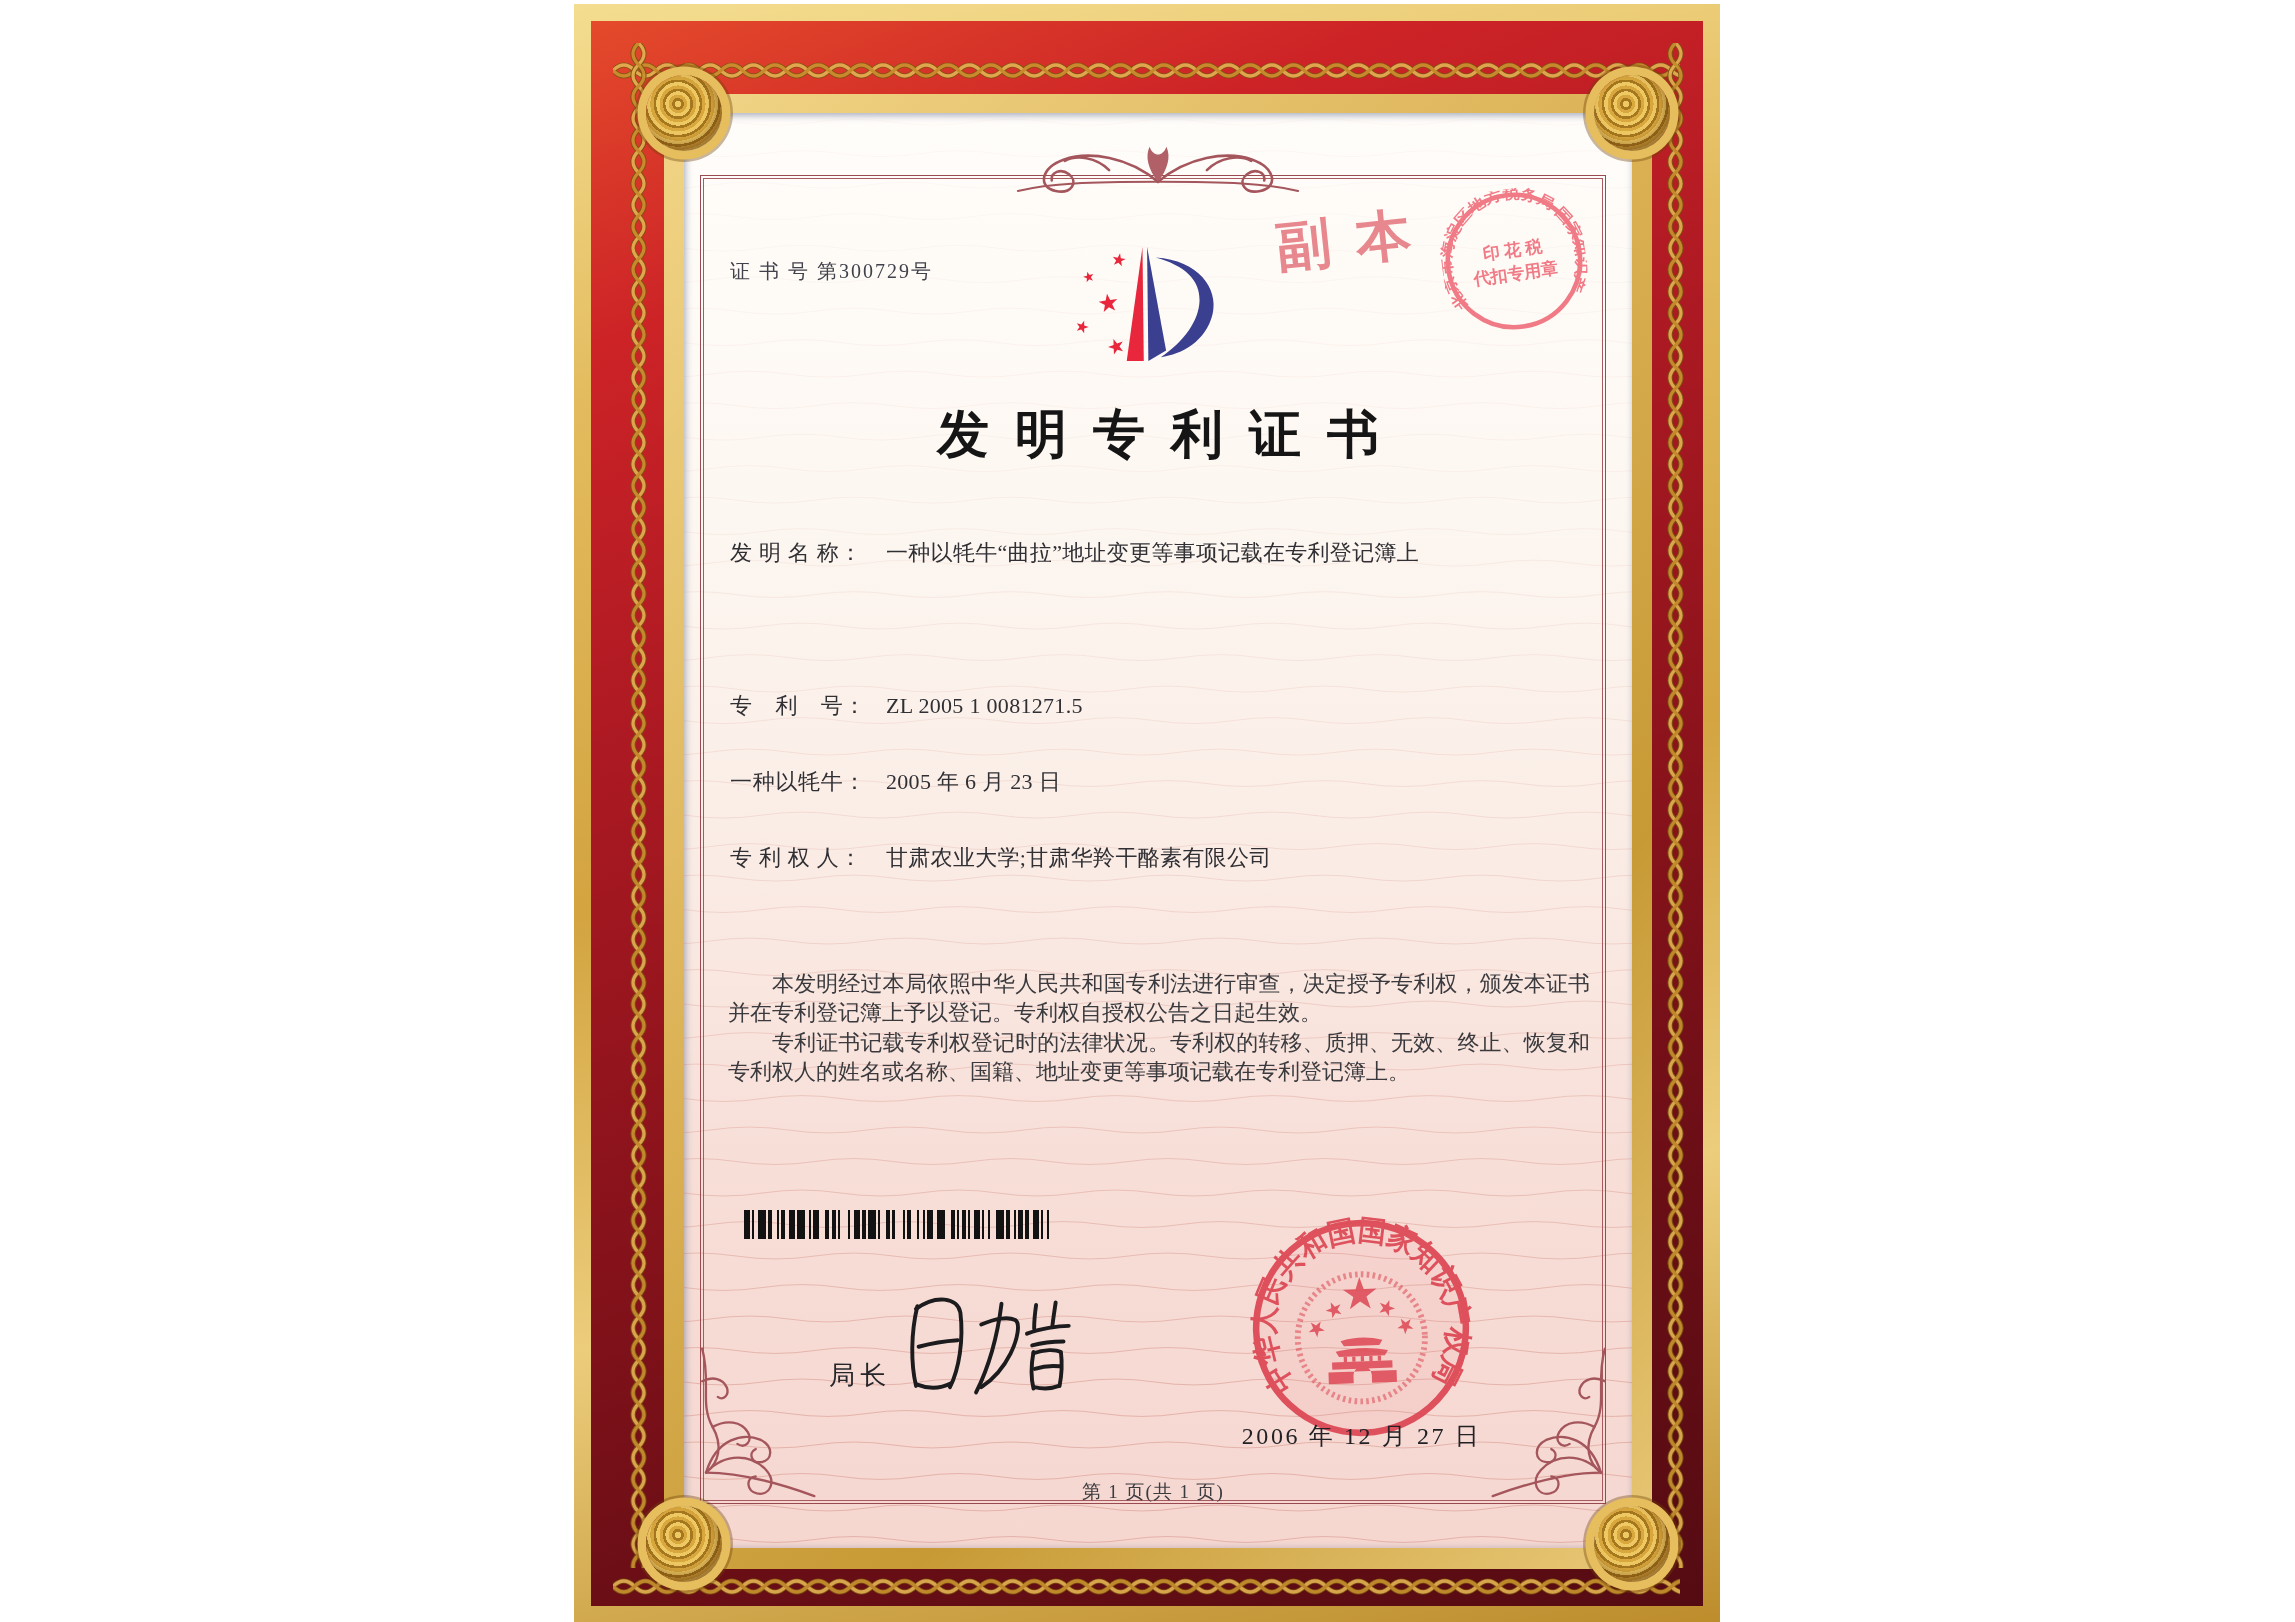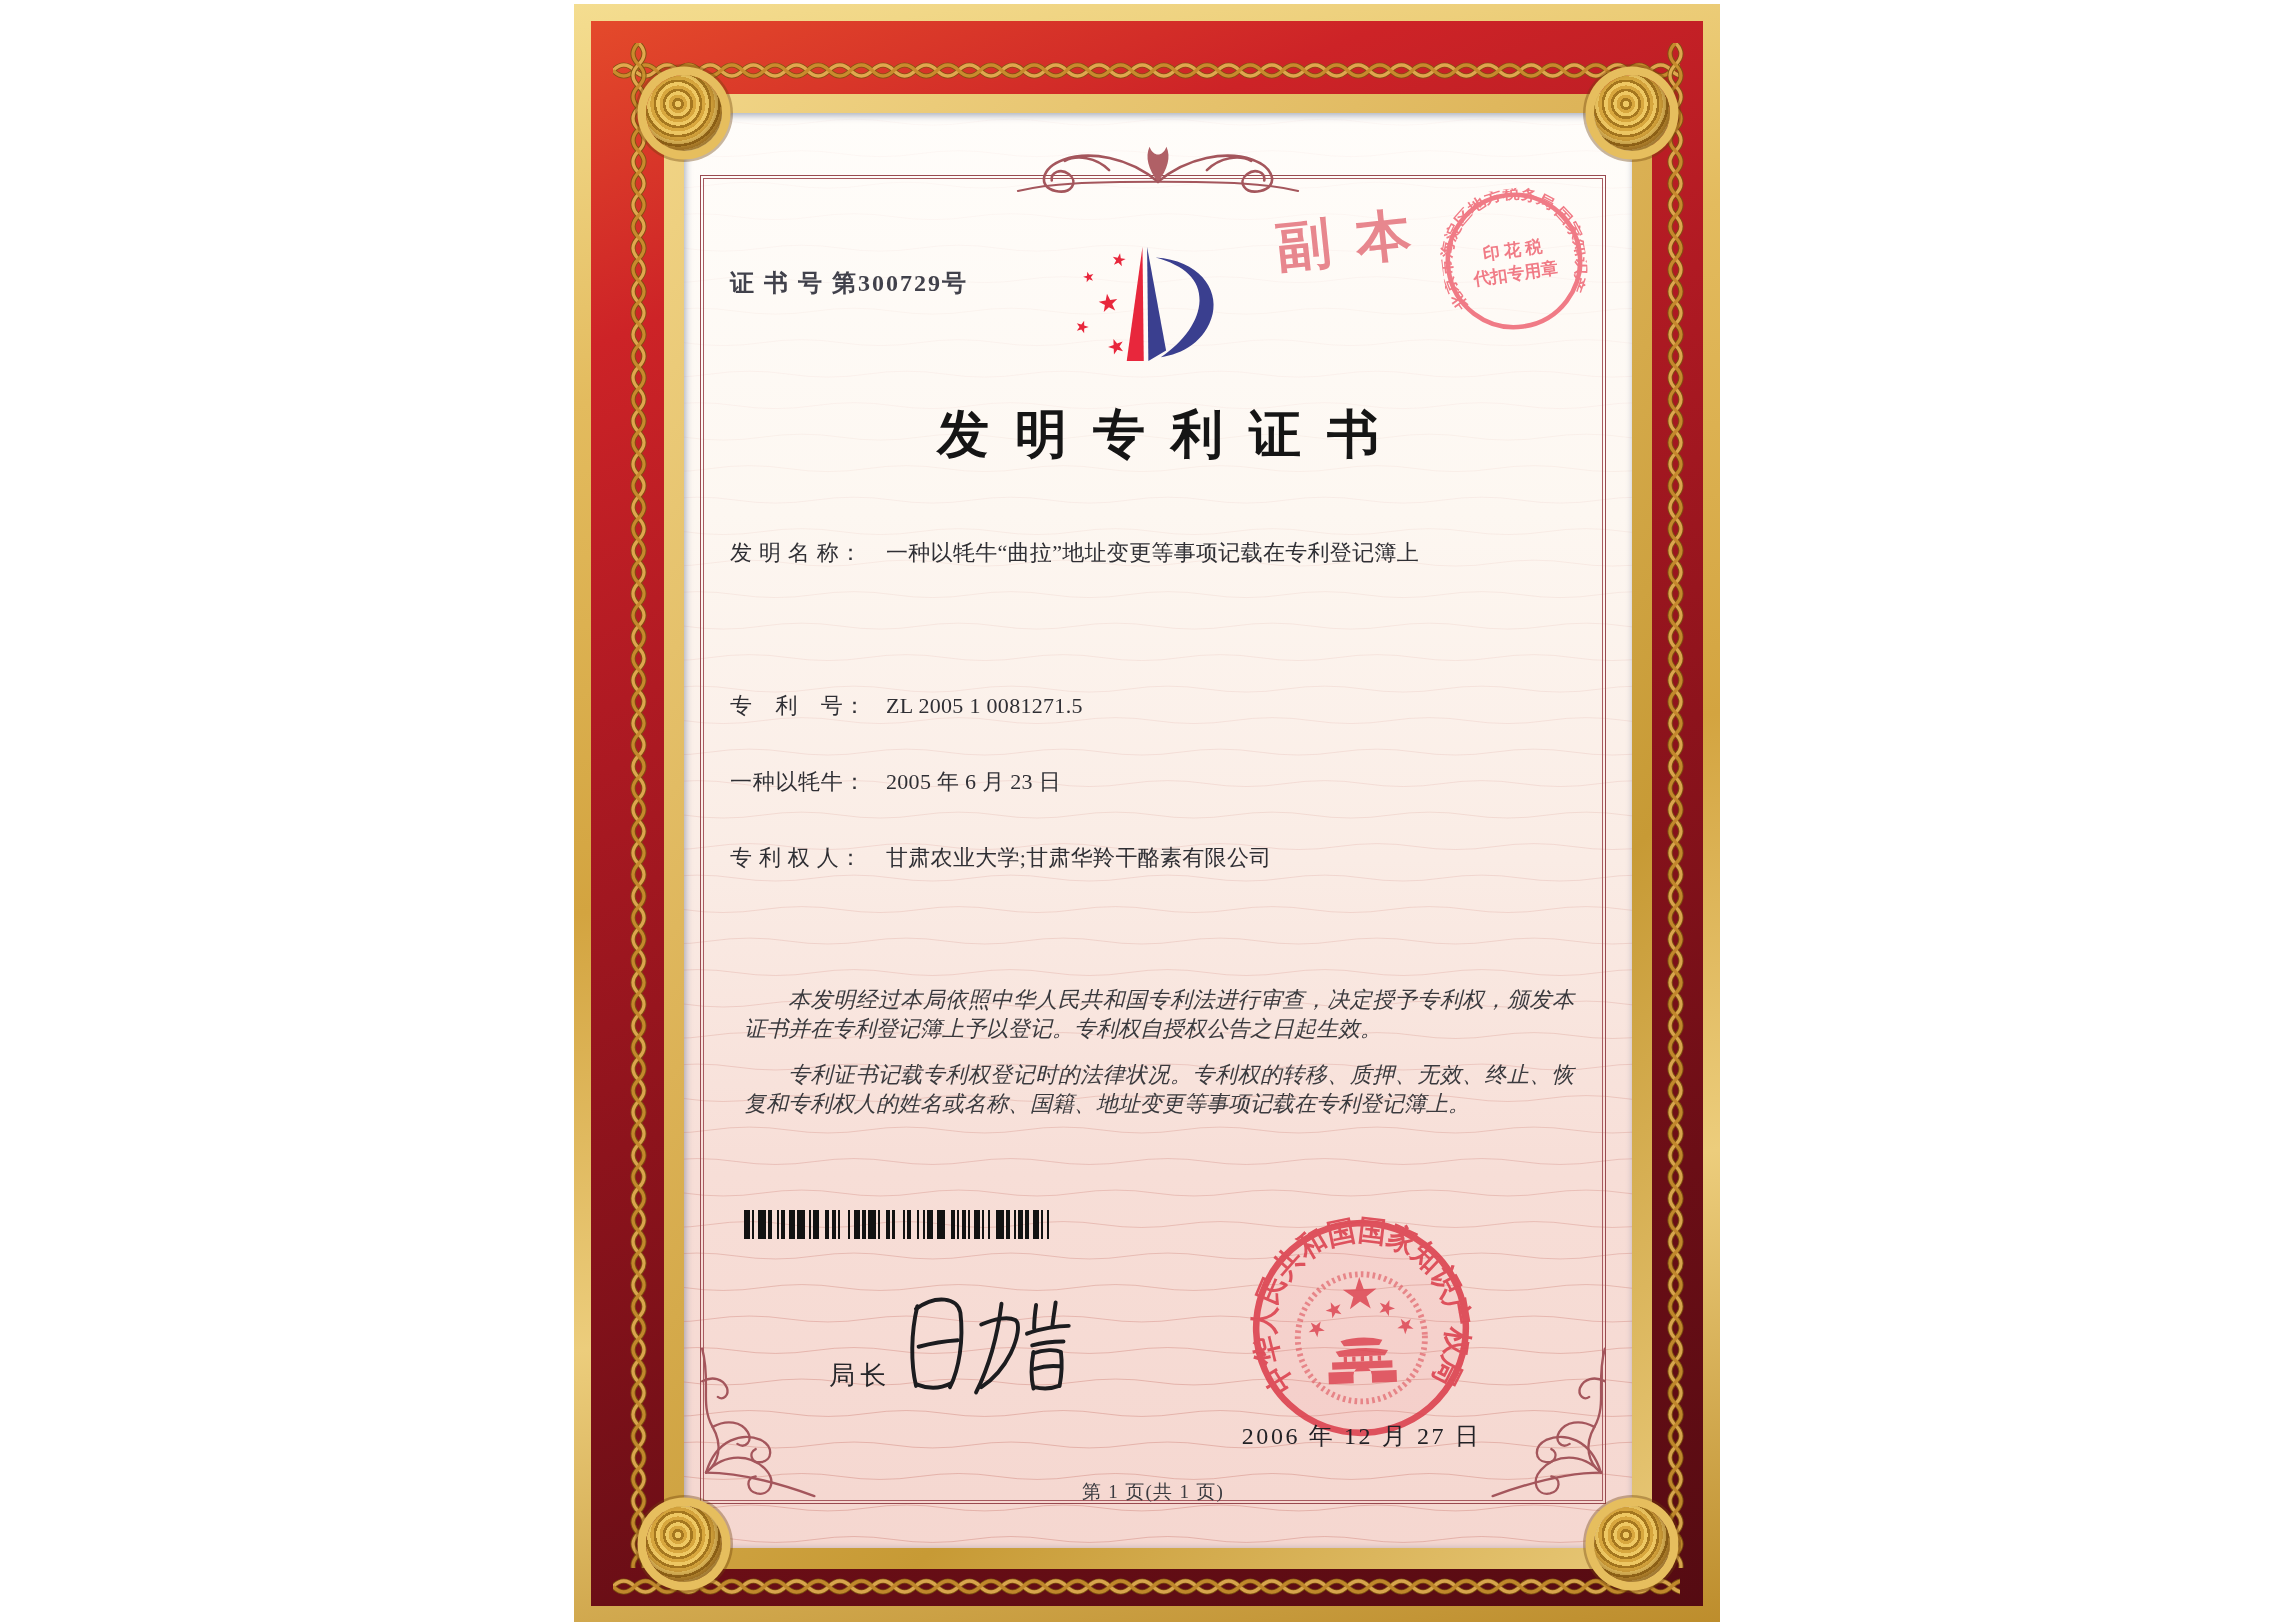--- a/index.html
+++ b/index.html
@@ -34,37 +34,37 @@
       border:1.3px solid #9a4a50;z-index:1;}
   .pinstripe::after{content:"";position:absolute;inset:2px;border:0.7px solid #a85a60;}
 
   
   .flourish-top{position:absolute;left:327px;top:18.3px;width:294px;height:73px;z-index:2;}
   .flourish-corner{position:absolute;width:124px;height:160px;z-index:2;}
   .flourish-corner.bl{left:9.2px;top:1229px;}
   .flourish-corner.br{left:806px;top:1229px;transform:scaleX(-1);}
 
   
-  .cert-no{position:absolute;left:46px;top:154px;font-size:24px;color:#41414b;
-      letter-spacing:2px;z-index:3;font-weight:bold;}
+  .cert-no{position:absolute;left:46px;top:145px;font-size:20px;color:#41414b;
+      letter-spacing:2px;z-index:3;}
   .logo{position:absolute;left:385px;top:130px;width:164px;height:126px;z-index:3;}
   .fuben{position:absolute;left:592px;top:90px;z-index:4;font-size:55px;font-weight:bold;
       color:#e4737c;letter-spacing:.45em;transform:rotate(-6deg);opacity:.85;
       font-family:"Liberation Sans","DejaVu Sans",sans-serif;}
   .tax-stamp{position:absolute;left:758px;top:76px;width:144px;height:144px;z-index:4;
       transform:rotate(-8deg);opacity:.88;}
   .title{position:absolute;left:0;right:0;top:287px;text-align:center;z-index:3;
       font-size:52px;font-weight:bold;color:#151515;letter-spacing:.5em;text-indent:.5em;}
   .field{position:absolute;left:46px;right:39px;font-size:22px;color:#2f2f34;z-index:3;
       letter-spacing:0.7px;}
   .flabel{display:inline-block;min-width:156px;}
   .fvalue{letter-spacing:0.3px;}
   .body-text{position:absolute;left:44px;top:856px;width:862px;z-index:3;
       font-size:22px;line-height:1.34;color:#3a3a3e;text-align:justify;}
-  .body-text p{margin:16px;text-indent:2em;font-style:italic;}
+  .body-text p{margin:0;text-indent:2em;}
   .barcode{position:absolute;left:60px;top:1097px;width:325px;height:29px;z-index:3;
       display:flex;align-items:stretch;overflow:hidden;}
   .barcode .bar{height:100%;}
   .sig-label{position:absolute;left:145px;top:1245px;font-size:26px;color:#26262a;
       letter-spacing:5.2px;z-index:4;}
   .sig-svg{position:absolute;left:211px;top:1175px;width:183px;height:124px;z-index:4;}
   .seal{position:absolute;left:561px;top:1099px;width:232px;height:232px;z-index:4;
       transform:rotate(-2deg);opacity:.9;}
   .seal-date{position:absolute;left:535px;top:1307px;width:285px;text-align:center;z-index:5;
       font-size:24px;color:#222226;letter-spacing:2.6px;}

